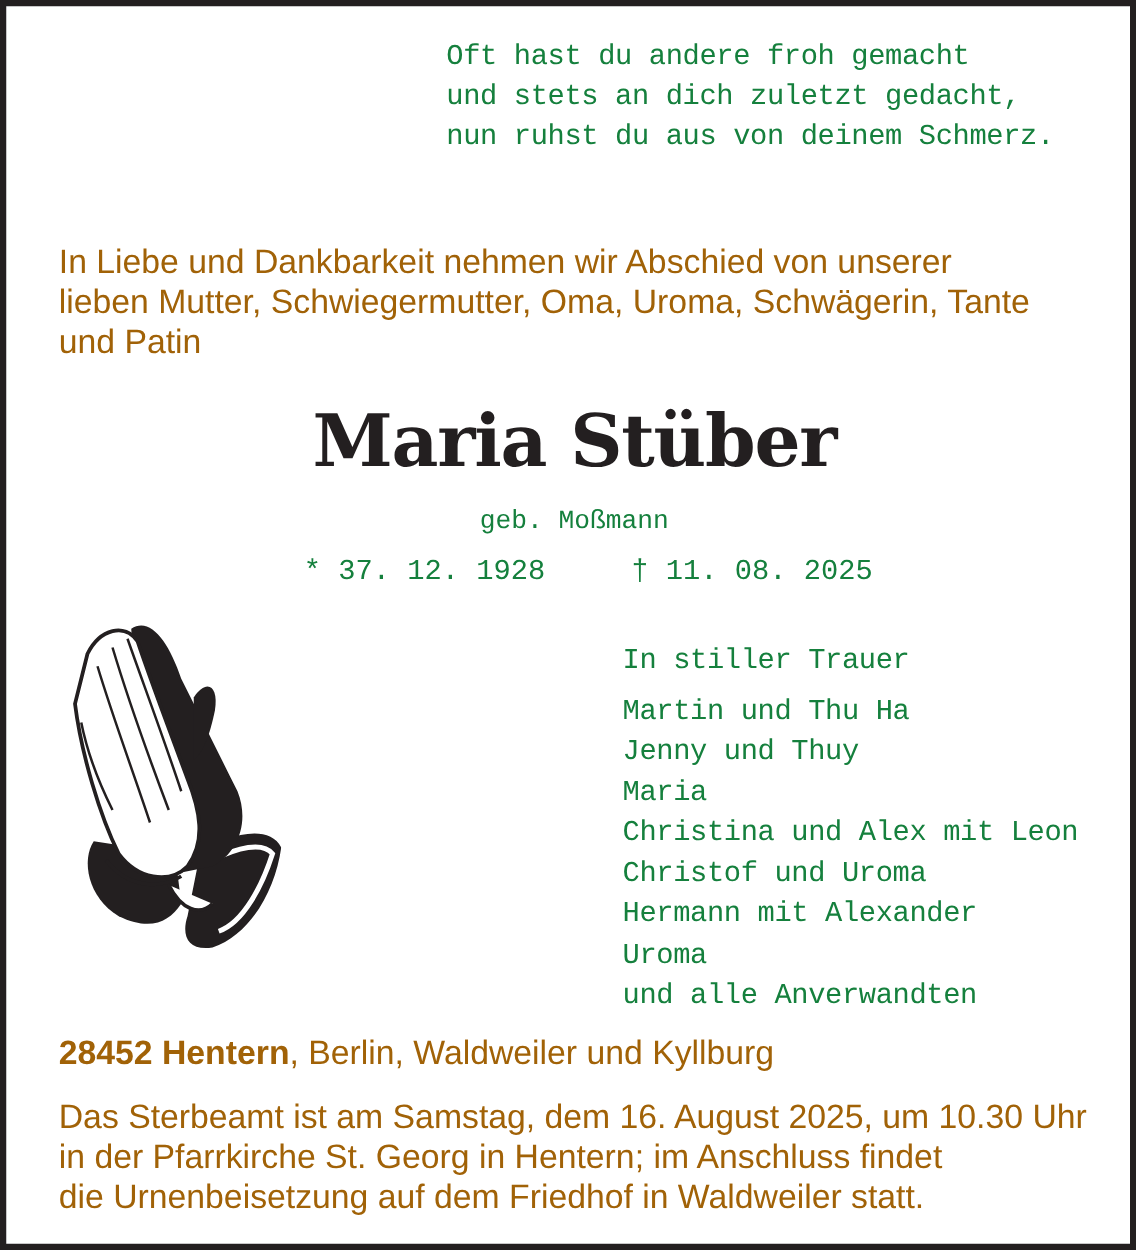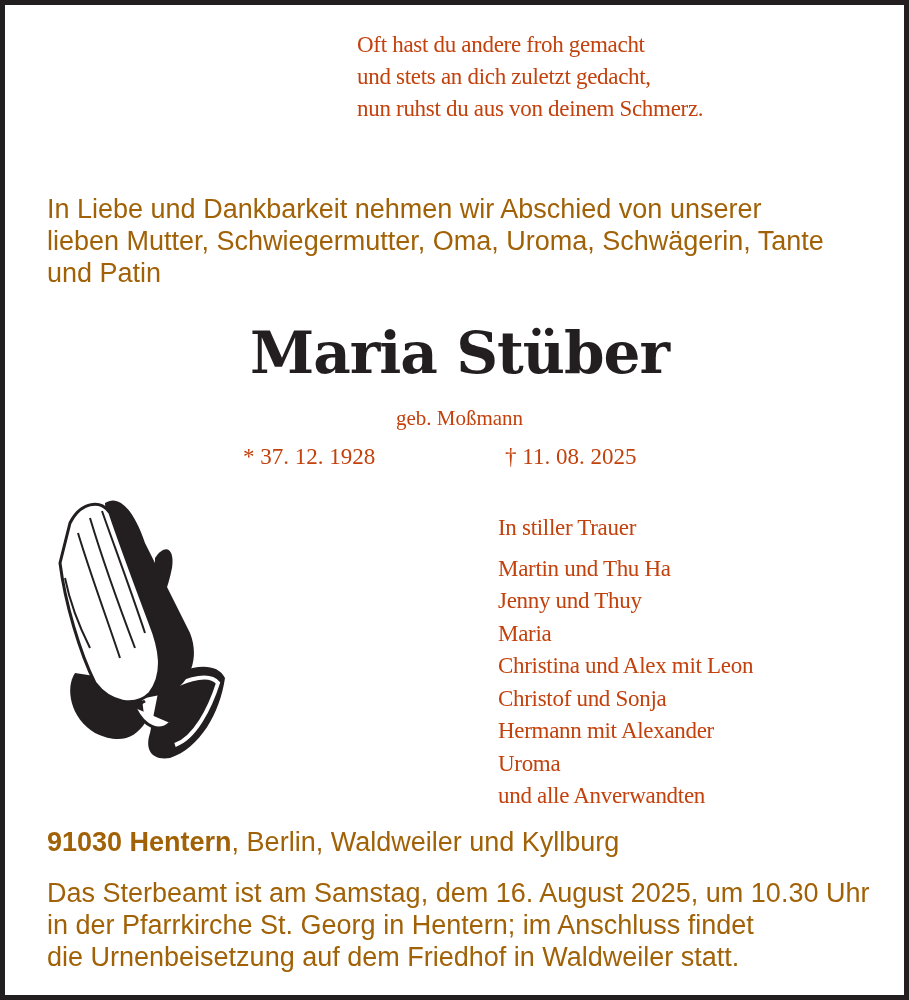--- a/index.html
+++ b/index.html
@@ -1,21 +1,21 @@
 <!DOCTYPE html>
 <html><head>
 <meta charset="utf-8">
 <style>
   html, body { margin:0; padding:0; background:#ffffff; }
   body { width:909px; height:1000px; position:relative; overflow:hidden; }
   .frame {
     position:absolute; left:0; top:0; width:909px; height:1000px;
     box-sizing:border-box; border:5px solid #231f20; background:#fff;
   }
-  .serif { font-family: Liberation Serif, serif; color:#c2410c; }
+  .serif { font-family: Liberation Mono, monospace; color:#15803d; }
   .cond { font-family: Liberation Sans, sans-serif; color:#a16207; }
   .poem {
     position:absolute; left:352px; top:24px; font-size:23px; line-height:32px;
     letter-spacing:-0.3px;
   }
   .poem div { white-space:nowrap; }
   .intro {
     position:absolute; left:42px; top:188px; width:826px;
     font-size:27px; line-height:32px; transform-origin:left top;
   }
@@ -98,28 +98,28 @@
       <path d="M85 225 C95 245 110 250 120 240" fill="#fff" stroke="#231f20" stroke-width="3"></path>
     </svg>
   </div>
 
   <div class="mourners serif">
     <div class="heading">In stiller Trauer</div>
     <div>Martin und Thu Ha</div>
     <div>Jenny und Thuy</div>
     <div>Maria</div>
     <div>Christina und Alex mit Leon</div>
-    <div>Christof und Sonja</div>
+    <div>Christof und Uroma</div>
     <div>Hermann mit Alexander</div>
     <div>Uroma</div>
     <div>und alle Anverwandten</div>
   </div>
 
   <div class="place cond">
-    <b>91030 Hentern</b><span>, Berlin, Waldweiler und Kyllburg</span>
+    <b>28452 Hentern</b><span>, Berlin, Waldweiler und Kyllburg</span>
   </div>
 
   <div class="service cond">
     <div>Das Sterbeamt ist am Samstag, dem 16. August 2025, um 10.30 Uhr</div>
     <div>in der Pfarrkirche St. Georg in Hentern; im Anschluss findet</div>
     <div>die Urnenbeisetzung auf dem Friedhof in Waldweiler statt.</div>
   </div>
 
 </div>
 

